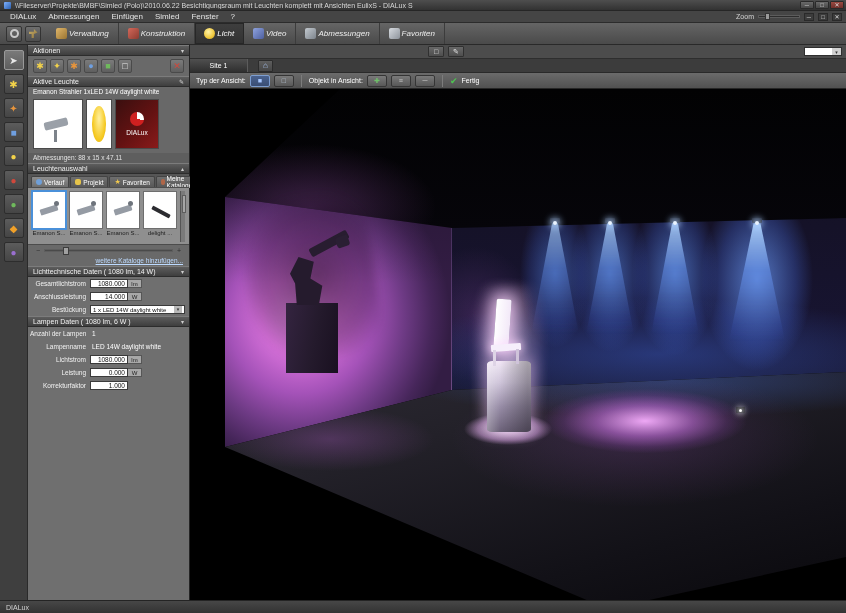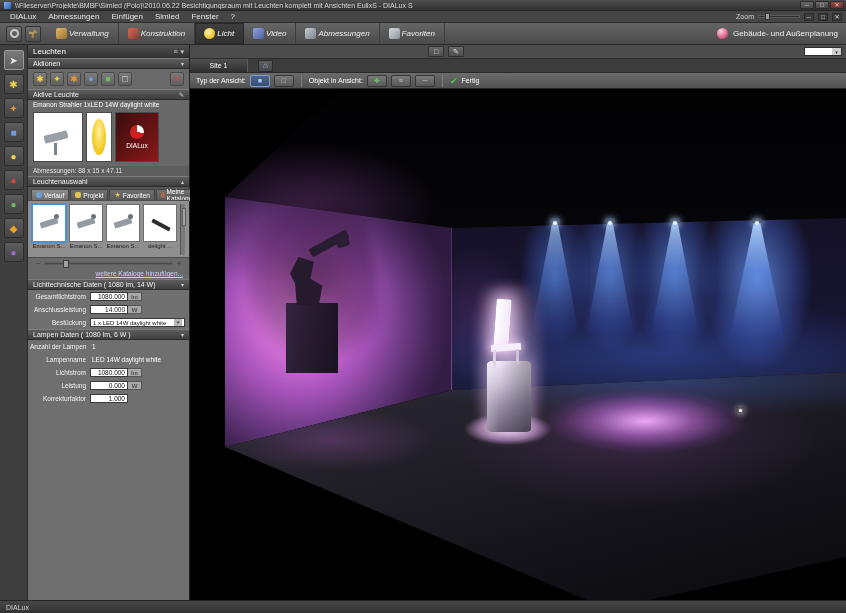--- a/index.html
+++ b/index.html
@@ -237,24 +237,20 @@
       <span>Video</span>
     </div>
     <div class="rtab">
       <span class="ricon ric-berechnung"></span>
       <span>Abmessungen</span>
     </div>
     <div class="rtab">
       <span class="ricon ric-ausgaben"></span>
       <span>Favoriten</span>
     </div>
-    <div class="rb-right">
-      <span class="sphere-icon"></span>
-      <span class="rb-right-label">Gebäude- und Außenplanung</span>
-    </div>
   </div>
 
   <div class="content">
 
     <div class="toolstrip">
       <div class="tool active">
           <span class="g-white">➤</span>
         </div>
       <div class="tool">
           <span class="g-yellow">✱</span>
@@ -276,27 +272,20 @@
         </div>
       <div class="tool">
           <span class="g-diamond">◆</span>
         </div>
       <div class="tool">
           <span class="g-purple">●</span>
         </div>
     </div>
 
     <div class="sidebar">
-      <div class="panel-title">
-        <span>Leuchten</span>
-        <span class="pt-icons">
-          <span>≡</span>
-          <span>▾</span>
-        </span>
-      </div>
 
       <div class="sec-header">
         <span>Aktionen</span>
         <span class="chev">▾</span>
       </div>
       <div class="actions-row">
         <div class="aicon">
             <span class="g-yellow">✱</span>
           </div>
         <div class="aicon">

